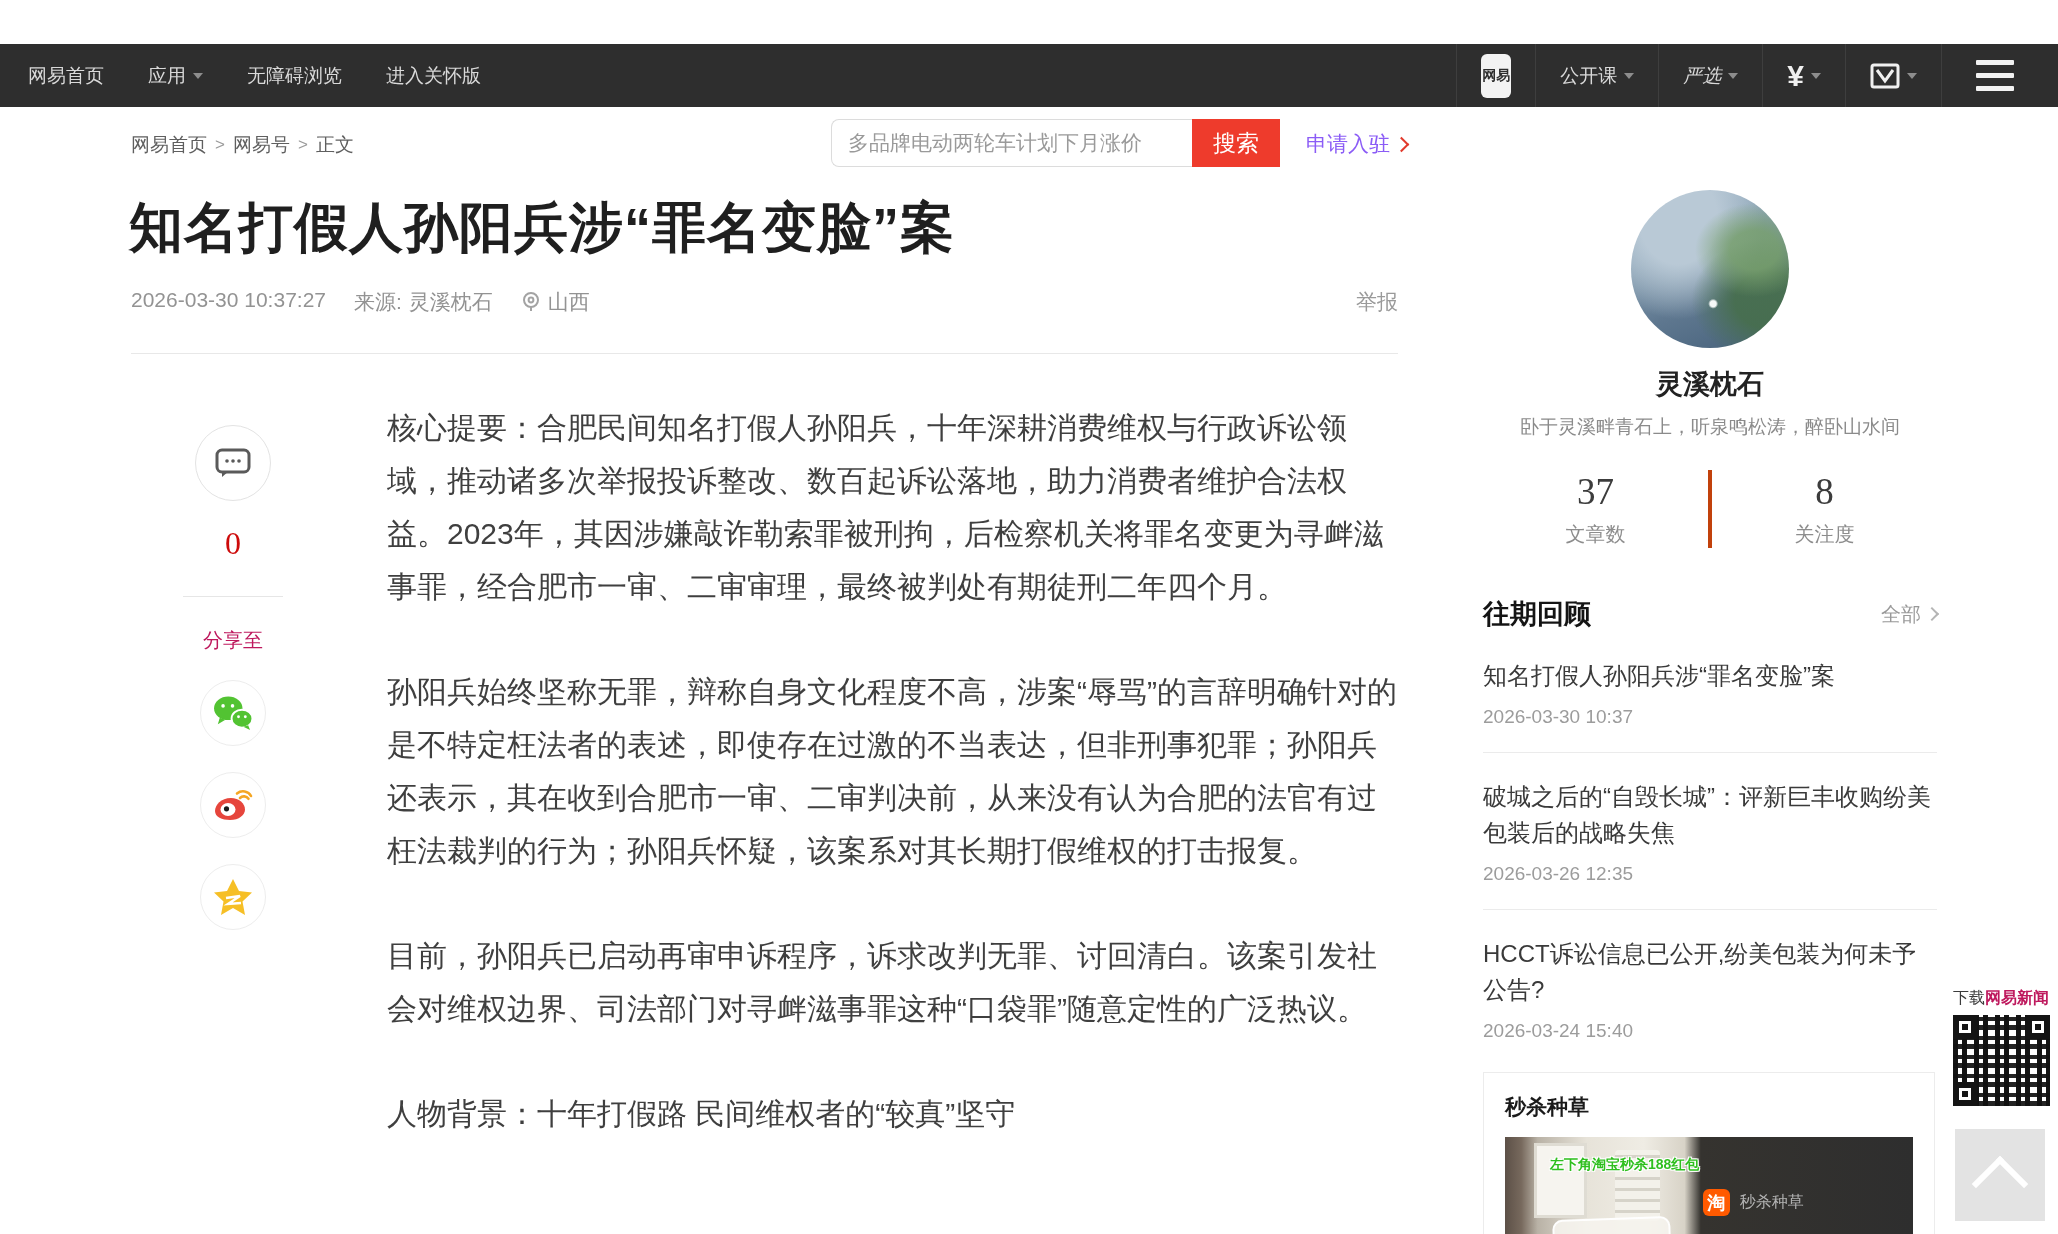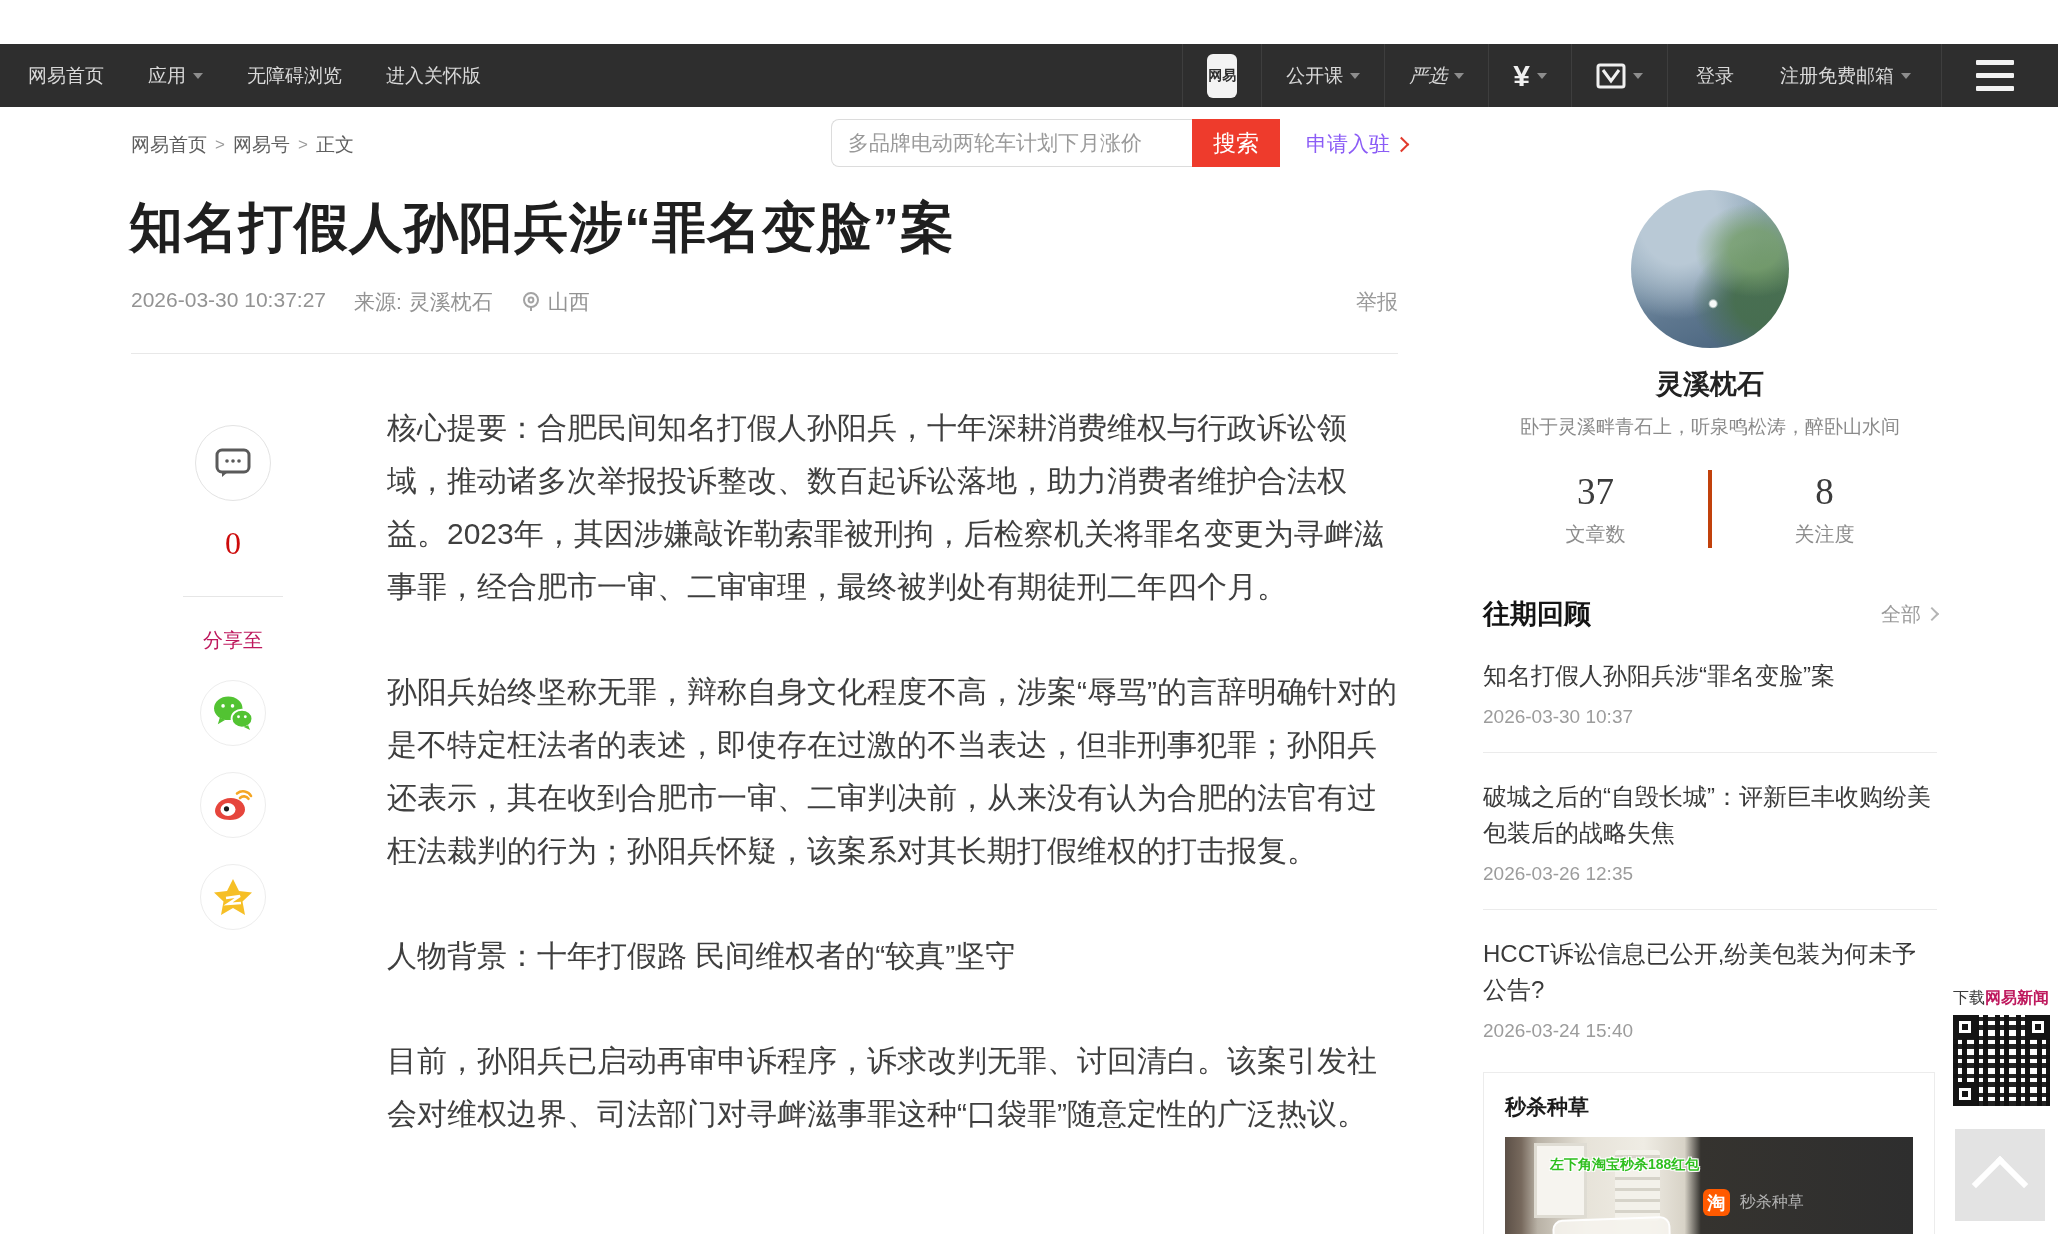--- a/index.html
+++ b/index.html
@@ -129,27 +129,20 @@
         <span class="yuan">¥</span>
         <span class="chev"></span>
       </span>
       <span class="seg">
         <svg class="mail-svg" width="30" height="28" viewBox="0 0 30 28">
           <rect x="2" y="3" width="26" height="22" rx="2" fill="none" stroke="#f0f0f0" stroke-width="3"></rect>
           <path d="M7 8 L15 19 L23 8" fill="none" stroke="#f0f0f0" stroke-width="3"></path>
         </svg>
         <span class="chev"></span>
       </span>
-      <span class="auth seg">
-        <span style="cursor:pointer;">登录</span>
-        <span class="tb-item">
-          <span>注册免费邮箱</span>
-          <span class="chev"></span>
-        </span>
-      </span>
       <span class="burger">
         <span></span>
           <span></span>
           <span></span>
       </span>
     </div>
   </div>
 
   <div class="breadcrumb">
     <span style="cursor:pointer;">网易首页</span>
@@ -225,22 +218,22 @@
       <svg width="40" height="38" viewBox="0 0 40 38">
         <polygon points="20,1 26,13 39,14.5 29.5,23.5 32,37 20,30 8,37 10.5,23.5 1,14.5 14,13" fill="#f6bf26"></polygon>
         <path d="M13 20 L27 18 L15 26 L28 25" fill="none" stroke="#fff" stroke-width="2.4"></path>
       </svg>
     </div>
   </div>
 
   <div class="a-body">
     <p>核心提要：合肥民间知名打假人孙阳兵，十年深耕消费维权与行政诉讼领域，推动诸多次举报投诉整改、数百起诉讼落地，助力消费者维护合法权益。2023年，其因涉嫌敲诈勒索罪被刑拘，后检察机关将罪名变更为寻衅滋事罪，经合肥市一审、二审审理，最终被判处有期徒刑二年四个月。</p>
     <p>孙阳兵始终坚称无罪，辩称自身文化程度不高，涉案“辱骂”的言辞明确针对的是不特定枉法者的表述，即使存在过激的不当表达，但非刑事犯罪；孙阳兵还表示，其在收到合肥市一审、二审判决前，从来没有认为合肥的法官有过枉法裁判的行为；孙阳兵怀疑，该案系对其长期打假维权的打击报复。</p>
+    <p>目前，孙阳兵已启动再审申诉程序，诉求改判无罪、讨回清白。该案引发社会对维权边界、司法部门对寻衅滋事罪这种“口袋罪”随意定性的广泛热议。</p>
     <p>人物背景：十年打假路 民间维权者的“较真”坚守</p>
-    <p>目前，孙阳兵已启动再审申诉程序，诉求改判无罪、讨回清白。该案引发社会对维权边界、司法部门对寻衅滋事罪这种“口袋罪”随意定性的广泛热议。</p>
   </div>
 
   <div class="author">
     <div class="avatar"></div>
     <div class="author-name" style="cursor:pointer;">灵溪枕石</div>
     <div class="author-bio">卧于灵溪畔青石上，听泉鸣松涛，醉卧山水间</div>
     <div class="stats">
       <div class="stat first">
         <div class="stat-v">37</div>
         <div class="stat-l">文章数</div>

